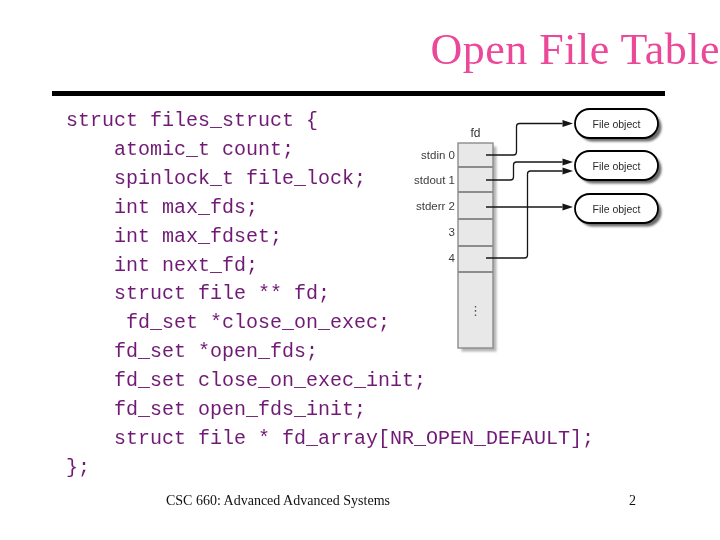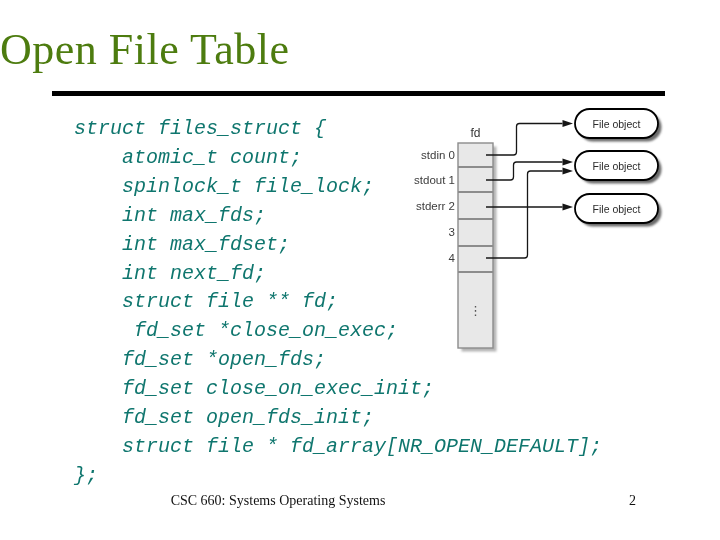--- a/index.html
+++ b/index.html
@@ -1,31 +1,31 @@
 <!DOCTYPE html>
 <html><head>
 <meta charset="utf-8">
 <style>
   html,body{margin:0;padding:0;background:#ffffff;}
   .slide{
     position:relative;width:720px;height:540px;background:#ffffff;overflow:hidden;
     font-family:"Liberation Sans",sans-serif;
   }
   .slide-title{
-    position:absolute;top:24px;left:0;width:720px;text-align:left;
+    position:absolute;top:24px;left:0;width:720px;text-align:right;
     font-family:"Liberation Serif",serif;font-size:44px;font-weight:400;
-    color:#4d7c0f;letter-spacing:0.5px;white-space:nowrap;
+    color:#ec4899;letter-spacing:0.5px;white-space:nowrap;
   }
   .title-rule{
     position:absolute;left:52px;top:91px;width:613px;height:5px;background:#000;
   }
   .code-block{
-    position:absolute;left:62px;top:103px;margin:12px;
+    position:absolute;left:62px;top:103px;margin:4px;
     font-family:"Liberation Mono","DejaVu Sans Mono",monospace;
-    font-size:20px;line-height:28.9px;color:#0f766e;white-space:pre;font-style:italic;
+    font-size:20px;line-height:28.9px;color:#701a75;white-space:pre;
   }
   .diagram{
     position:absolute;left:400px;top:100px;width:320px;height:260px;
   }
   .diagram text{font-family:"Liberation Sans","DejaVu Sans",sans-serif;}
   .footer-course{
     position:absolute;top:493px;left:278px;transform:translateX(-50%);
     font-family:"Liberation Serif",serif;font-size:14px;color:#111;white-space:nowrap;
   }
   .footer-page{
@@ -110,16 +110,16 @@
         <text x="216.5" y="69.5" text-anchor="middle" font-size="10.5" fill="#2b2b2b">File object</text>
       </g>
       <g>
         <rect x="178.5" y="97.5" width="83" height="29" rx="14.5" fill="#6b6b6b" filter="url(#soft)"></rect>
         <rect x="175" y="94" width="83" height="29" rx="14.5" fill="#ffffff" stroke="#000" stroke-width="1.8"></rect>
         <text x="216.5" y="112.5" text-anchor="middle" font-size="10.5" fill="#2b2b2b">File object</text>
       </g>
     </g>
   </svg>
 
-  <div class="footer-course">CSC 660: Systems Operating Systems</div>
+  <div class="footer-course">CSC 660: Advanced Advanced Systems</div>
   <div class="footer-page">2</div>
 
 </div>
 
 </body></html>

